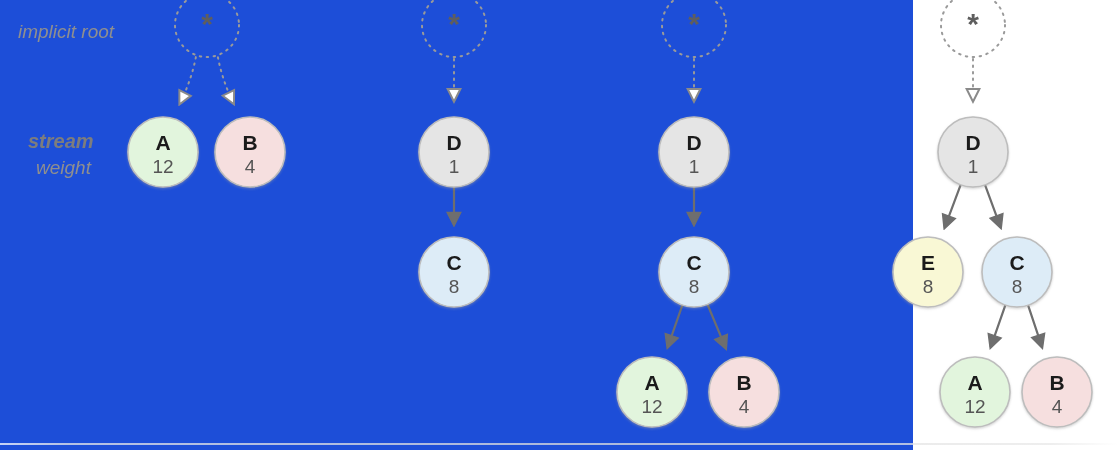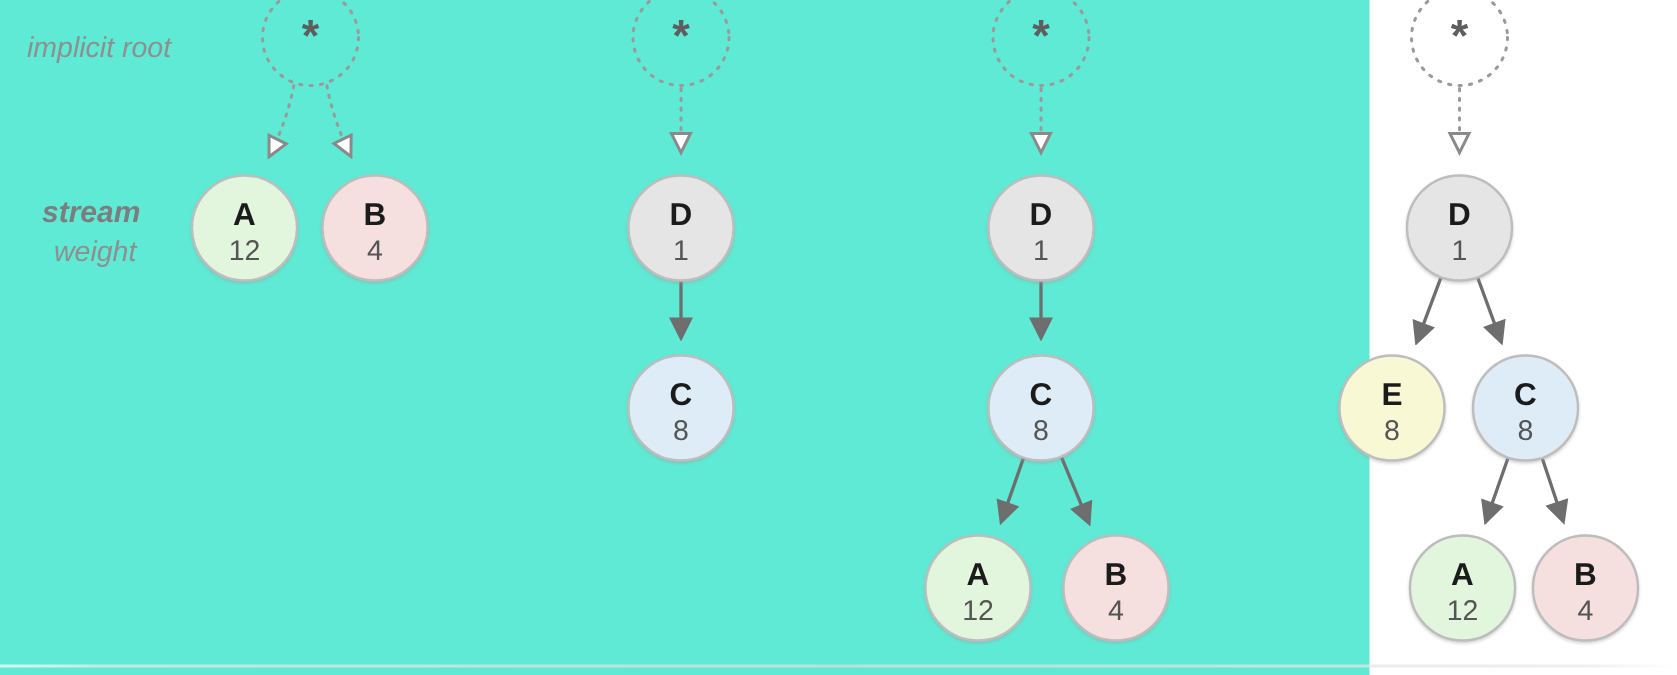--- a/index.html
+++ b/index.html
@@ -11,21 +11,21 @@
     font-family: "Liberation Sans", sans-serif;
     width: 1118px;
     height: 450px;
     overflow: hidden;
     position: relative;
   }
   #stage {
     position: relative;
     width: 913px;
     height: 450px;
-    background: #5eead4;
+    background: #1d4ed8;
   }
   #diagram {
     position: absolute;
     top: 0;
     left: 0;
     width: 1118px;
     height: 450px;
     display: block;
   }
   .axis-label-text {

